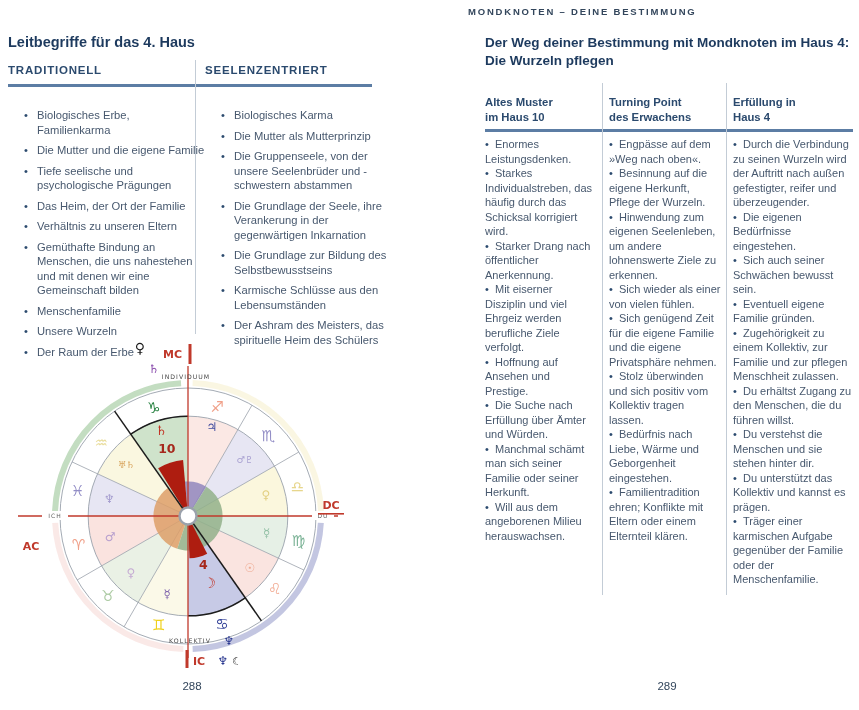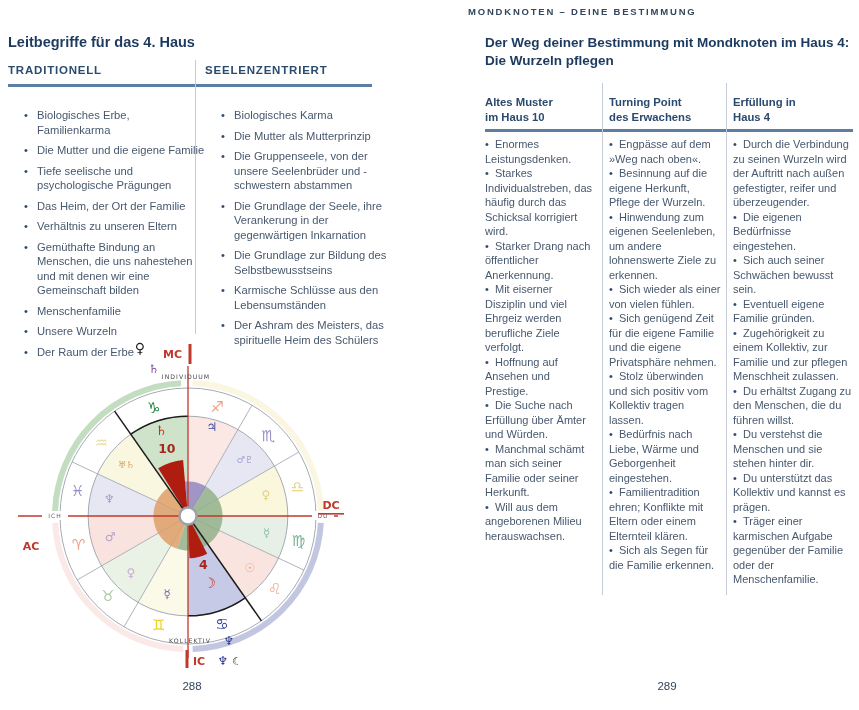--- a/index.html
+++ b/index.html
@@ -201,21 +201,20 @@
     <ul class="rlist">
 
     <li>Engpässe auf dem »Weg nach oben«.</li>
         <li>Besinnung auf die eigene Herkunft, Pflege der Wurzeln.</li>
         <li>Hinwendung zum eigenen Seelenleben, um andere lohnenswerte Ziele zu erkennen.</li>
         <li>Sich wieder als einer von vielen fühlen.</li>
         <li>Sich genügend Zeit für die eigene Familie und die eigene Privatsphäre nehmen.</li>
         <li>Stolz überwinden und sich positiv vom Kollektiv tragen lassen.</li>
         <li>Bedürfnis nach Liebe, Wärme und Geborgenheit eingestehen.</li>
         <li>Familientradition ehren; Konflikte mit Eltern oder einem Elternteil klären.</li>
-        <li>Sich als Segen für die Familie erkennen.</li>
       </ul>
   </div>
   <div class="rcol" id="rcol-3">
     <div class="rhead">
       <div>Erfüllung in</div>
       <div>Haus 4</div>
     </div>
     <ul class="rlist">
 
     <li>Durch die Verbindung zu seinen Wurzeln wird der Auftritt nach außen gefestigter, reifer und überzeugender.</li>

